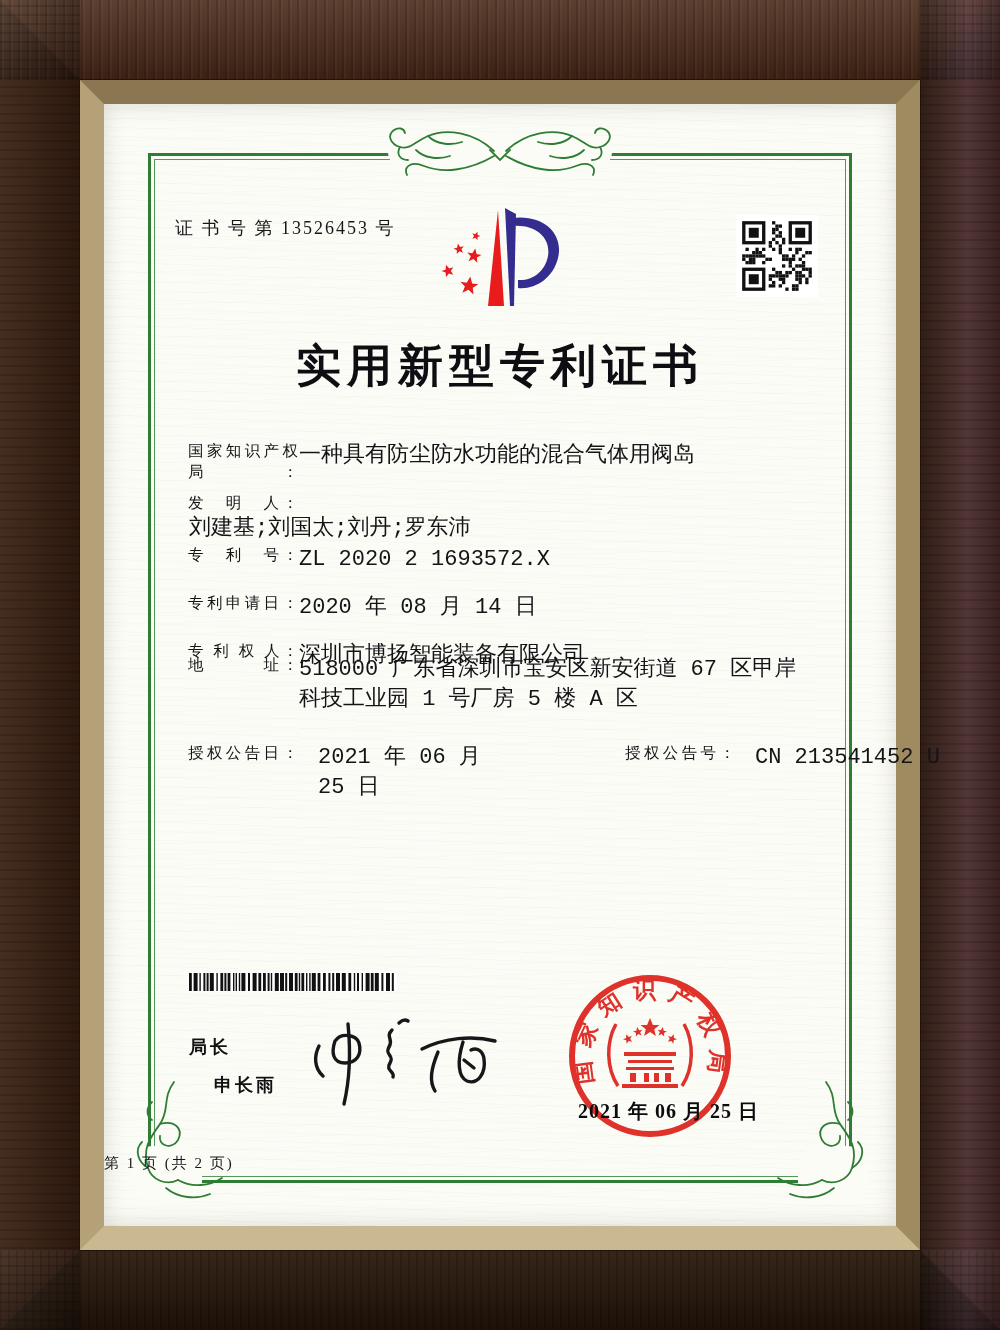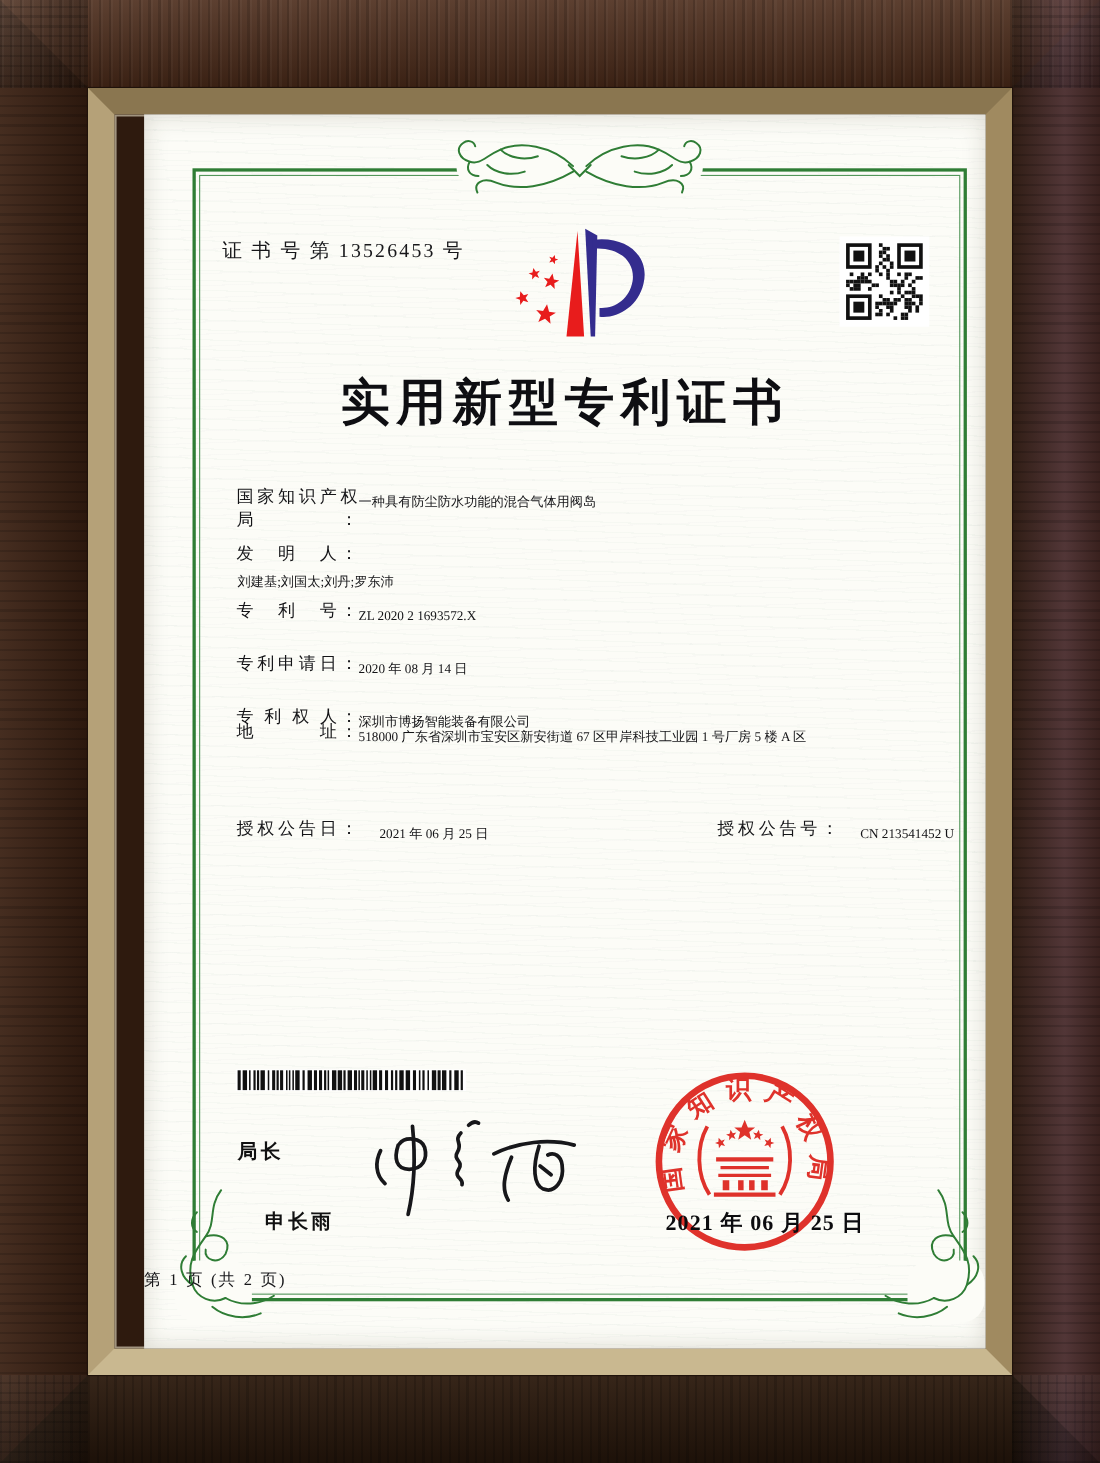--- a/index.html
+++ b/index.html
@@ -21,31 +21,31 @@
      repeating-linear-gradient(0deg,rgba(0,0,0,.14) 0 2px,transparent 2px 9px),
      linear-gradient(90deg,rgba(0,0,0,.30),rgba(120,90,130,.25) 60%,rgba(40,20,30,.4));}
   
   .goldlip{position:absolute;inset:80px;border:24px solid;box-sizing:border-box;
     border-top-color:#8a7650;border-left-color:#b5a178;border-right-color:#a08a60;border-bottom-color:#c9b890;
     box-shadow:inset 0 0 0 2px rgba(255,248,220,.55), 0 0 0 1px #1f120a;}
   
   .paper{position:absolute;inset:104px;background:#fcfcf7;box-shadow:inset 0 0 22px rgba(60,50,30,.18);
     background-image:
       repeating-linear-gradient(2deg,rgba(110,160,130,.045) 0 1px,transparent 1px 9px),
-      repeating-linear-gradient(-2deg,rgba(150,150,170,.035) 0 1px,transparent 1px 11px); margin-left: 27px;}
+      repeating-linear-gradient(-2deg,rgba(150,150,170,.035) 0 1px,transparent 1px 11px);}
   .paper *{box-sizing:border-box;}
   
   .gborder{position:absolute;left:44px;top:49px;width:704px;height:1030px;border:3px solid #2f7d35;}
   .gborder-inner{position:absolute;inset:3px;border:1px solid #53975a;}
   
   .certno{position:absolute;left:71px;top:112px;font-size:18px;letter-spacing:2px;color:#17171a;}
   .title{position:absolute;left:0;top:232px;width:100%;text-align:center;font-size:45px;font-weight:bold;letter-spacing:6px;color:#0e0e12;}
   .fieldrow{position:absolute;left:84px;display:flex;color:#141417;}
   .flabel{width:110px;font-size:15.5px;text-align:justify;text-align-last:justify;flex:none;}
-  .fvalue{font-size:12px;margin-left:1px;width:512px;line-height:30px;}
+  .fvalue{font-size:22px;margin-left:1px;width:512px;line-height:30px;font-family:Liberation Mono, monospace;}
   .grantrow{position:absolute;left:84px;top:639px;display:flex;color:#141417;gap:19px;}
   .grantrow .fvalue{width:190px;}
   .glabel2{width:110px;font-size:15.5px;text-align:justify;text-align-last:justify;flex:none;margin-left:98px;}
   .paras{position:absolute;left:84px;top:674px;width:644px;font-size:16px;line-height:28.5px;color:#141417;text-align:justify;}
   .paras p{margin:0 0 6px 0;text-indent:2em;}
   .officer{position:absolute;left:85px;color:#111;font-weight:bold;font-size:18px;letter-spacing:3px;font-family:"Liberation Sans","DejaVu Sans",sans-serif;}
   .footer{position:absolute;left:0;top:1050px;width:100%;text-align:left;font-size:15px;letter-spacing:2px;color:#17171a;}
   
   .sealdate{position:absolute;left:474px;top:994px;font-size:20px;font-weight:bold;letter-spacing:1px;color:#0c0c0f;z-index:7;}
   svg{display:block;}
@@ -324,21 +324,21 @@
       <rect x="174.60000000000002" y="1" width="1.4" height="18" fill="#111"></rect>
       <rect x="178.60000000000002" y="1" width="4" height="18" fill="#111"></rect>
       <rect x="183.8" y="1" width="2.8" height="18" fill="#111"></rect>
       <rect x="187.8" y="1" width="4" height="18" fill="#111"></rect>
       <rect x="194.4" y="1" width="2" height="18" fill="#111"></rect>
       <rect x="199" y="1" width="4" height="18" fill="#111"></rect>
       <rect x="204.8" y="1" width="2" height="18" fill="#111"></rect>
     </svg>
 
   <div class="officer" style="top:931px;">局长</div>
-  <div class="officer" style="top:994px;padding-left:25px;">申长雨</div>
+  <div class="officer" style="top:969px;padding-left:25px;">申长雨</div>
 
   <svg class="abs" style="left:200px;top:904px;" width="205" height="108" viewBox="0 0 205 108">
     <g stroke="#17171a" stroke-width="3.4" fill="none" stroke-linecap="round" stroke-linejoin="round">
       <path d="M15,38 C10,48 10,60 19,68"></path>
       <path d="M31,33 C27,45 29,55 41,55 C53,55 58,46 55,35 C52,26 37,25 32,32"></path>
       <path d="M44,16 C46,36 47,66 40,96"></path>
       <path d="M88,22 C81,29 90,31 85,39 C80,47 91,47 86,55 C81,63 91,63 89,69"></path>
       <path d="M95,15 C98,12 101,11 104,13"></path>
       <path d="M118,41 C140,30 168,27 191,33"></path>
       <path d="M134,44 C127,61 125,73 131,83"></path>

